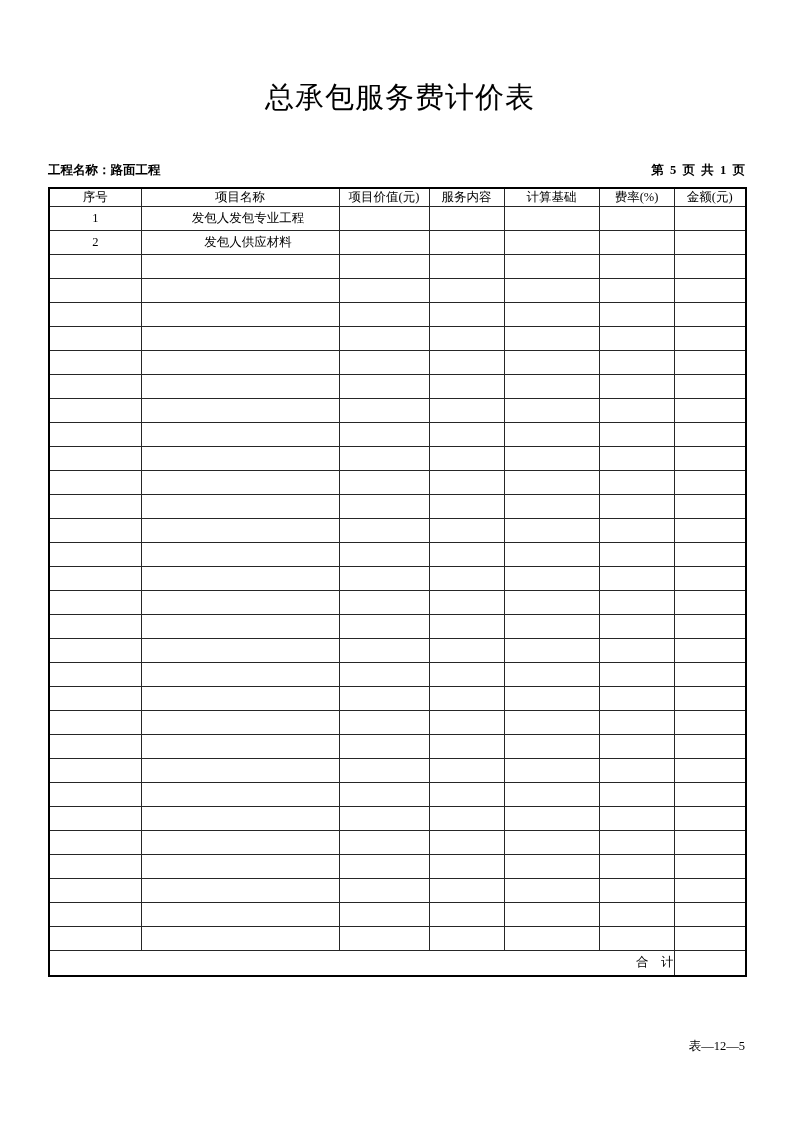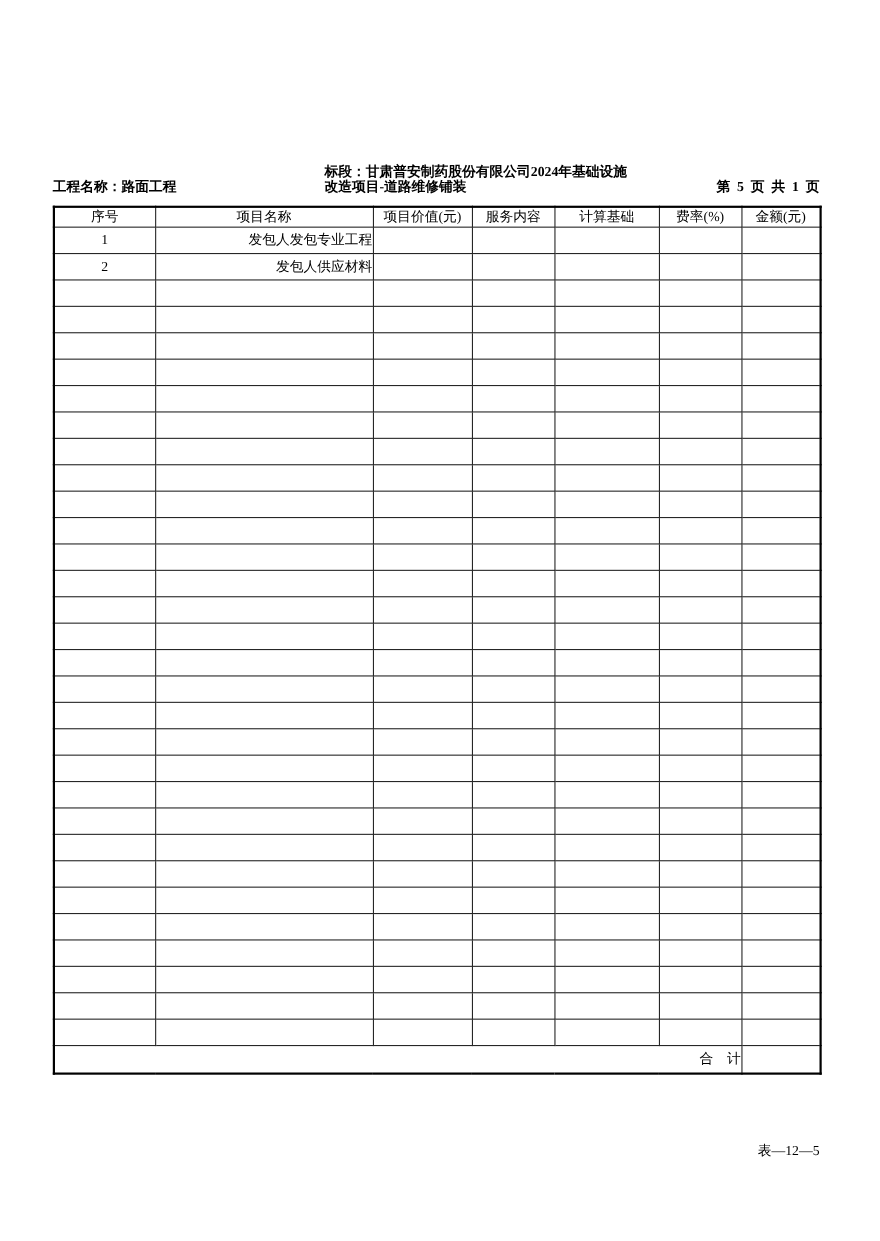--- a/index.html
+++ b/index.html
@@ -50,21 +50,21 @@
     padding: 0;
     font-size: 12.5px;
     font-weight: 400;
     text-align: center;
     vertical-align: middle;
     overflow: hidden;
     white-space: nowrap;
   }
   table.pricing thead tr { height: 18px; }
   table.pricing tbody tr { height: 24px; }
-  table.pricing td.name-cell { text-align: right; padding-left: 16px; }
+  table.pricing td.name-cell { text-align: center; padding-left: 16px; }
   table.pricing tr.total-row { height: 25px; }
   table.pricing tr.total-row td.total-cell { text-align: right; white-space: pre; }
 
   .note {
     position: absolute;
     left: 48px; top: 996px;
     width: 716px;
     font-size: 12.5px;
     font-weight: 600;
     line-height: 16px;
@@ -75,24 +75,24 @@
     right: 55px; top: 1038px;
     font-size: 12.5px;
     font-weight: 400;
   }
 </style>
 </head>
 <body>
 
 <div class="page">
 
+  <h1 class="doc-title">总承包服务费计价表</h1>
 
   <div class="meta">
     <div class="project">工程名称：路面工程</div>
-    <div class="section"><span>标段：甘肃普安制药股份有限公司2024年基础设施</span><br><span>改造项目-道路维修铺装</span></div>
     <div class="pageinfo">第  5  页  共  1  页</div>
   </div>
 
   <div class="table-wrap">
     <table class="pricing">
       <colgroup>
         <col style="width:92px">
         <col style="width:198px">
         <col style="width:90px">
         <col style="width:75px">

